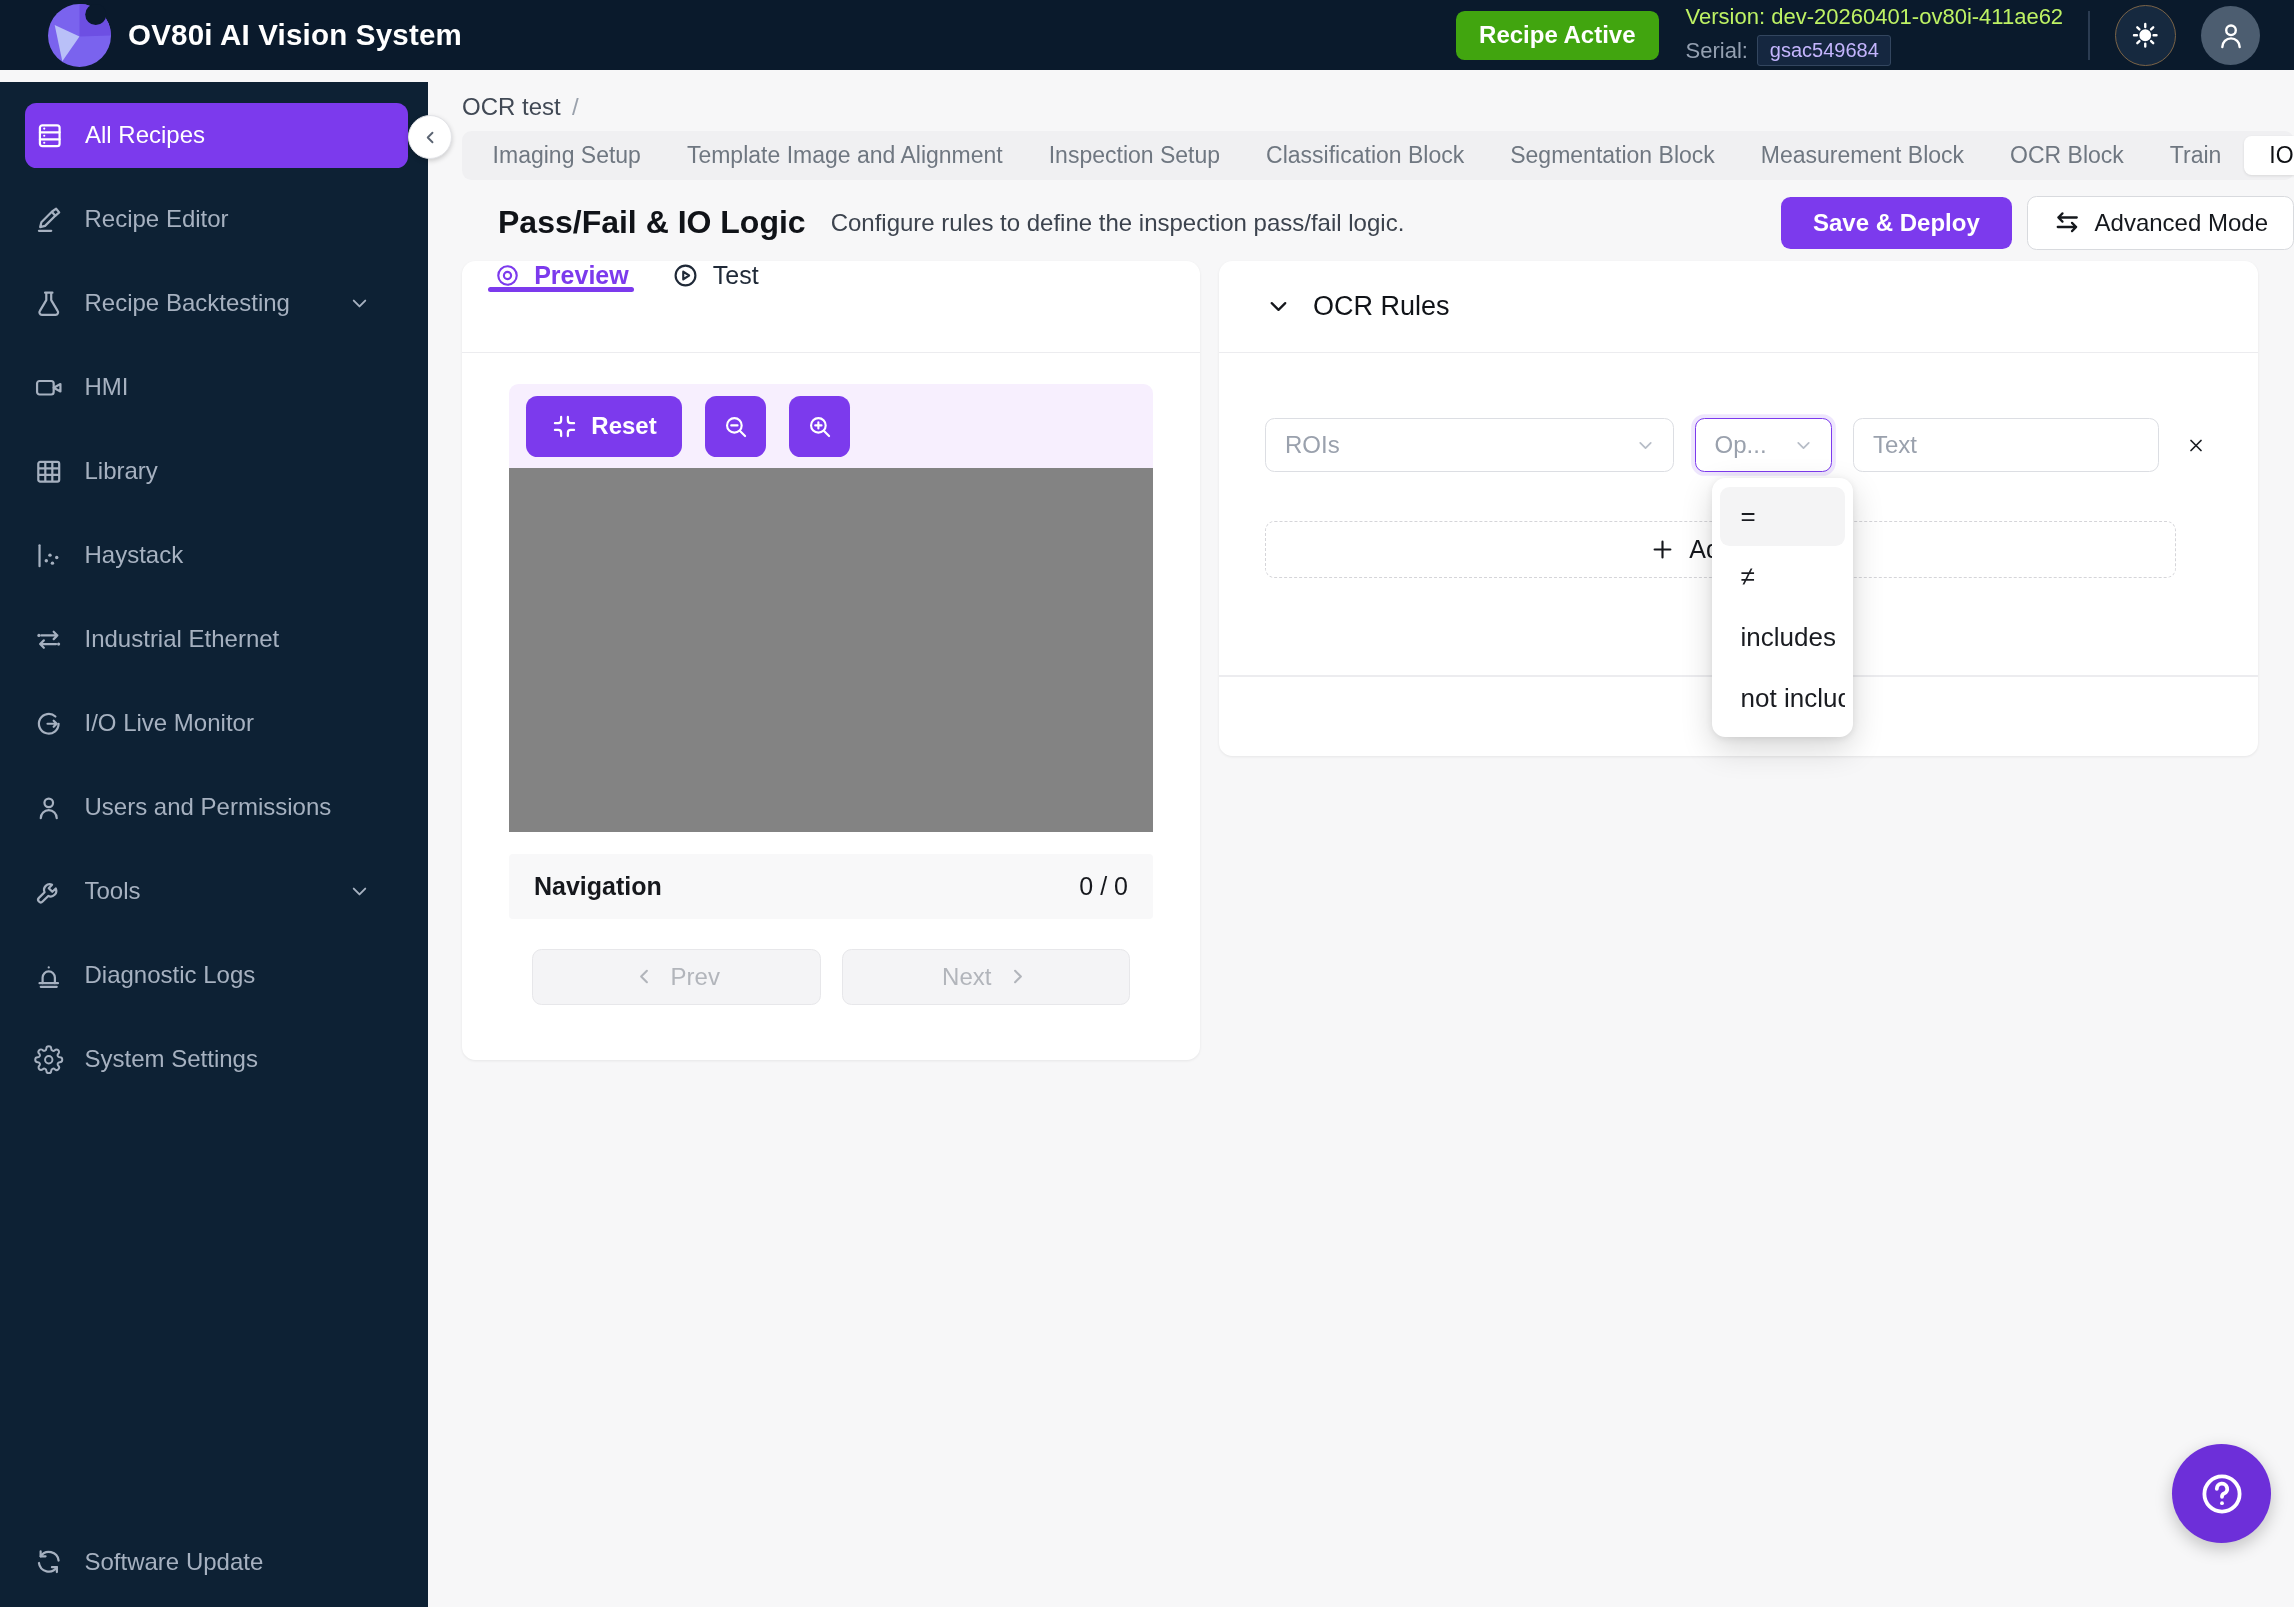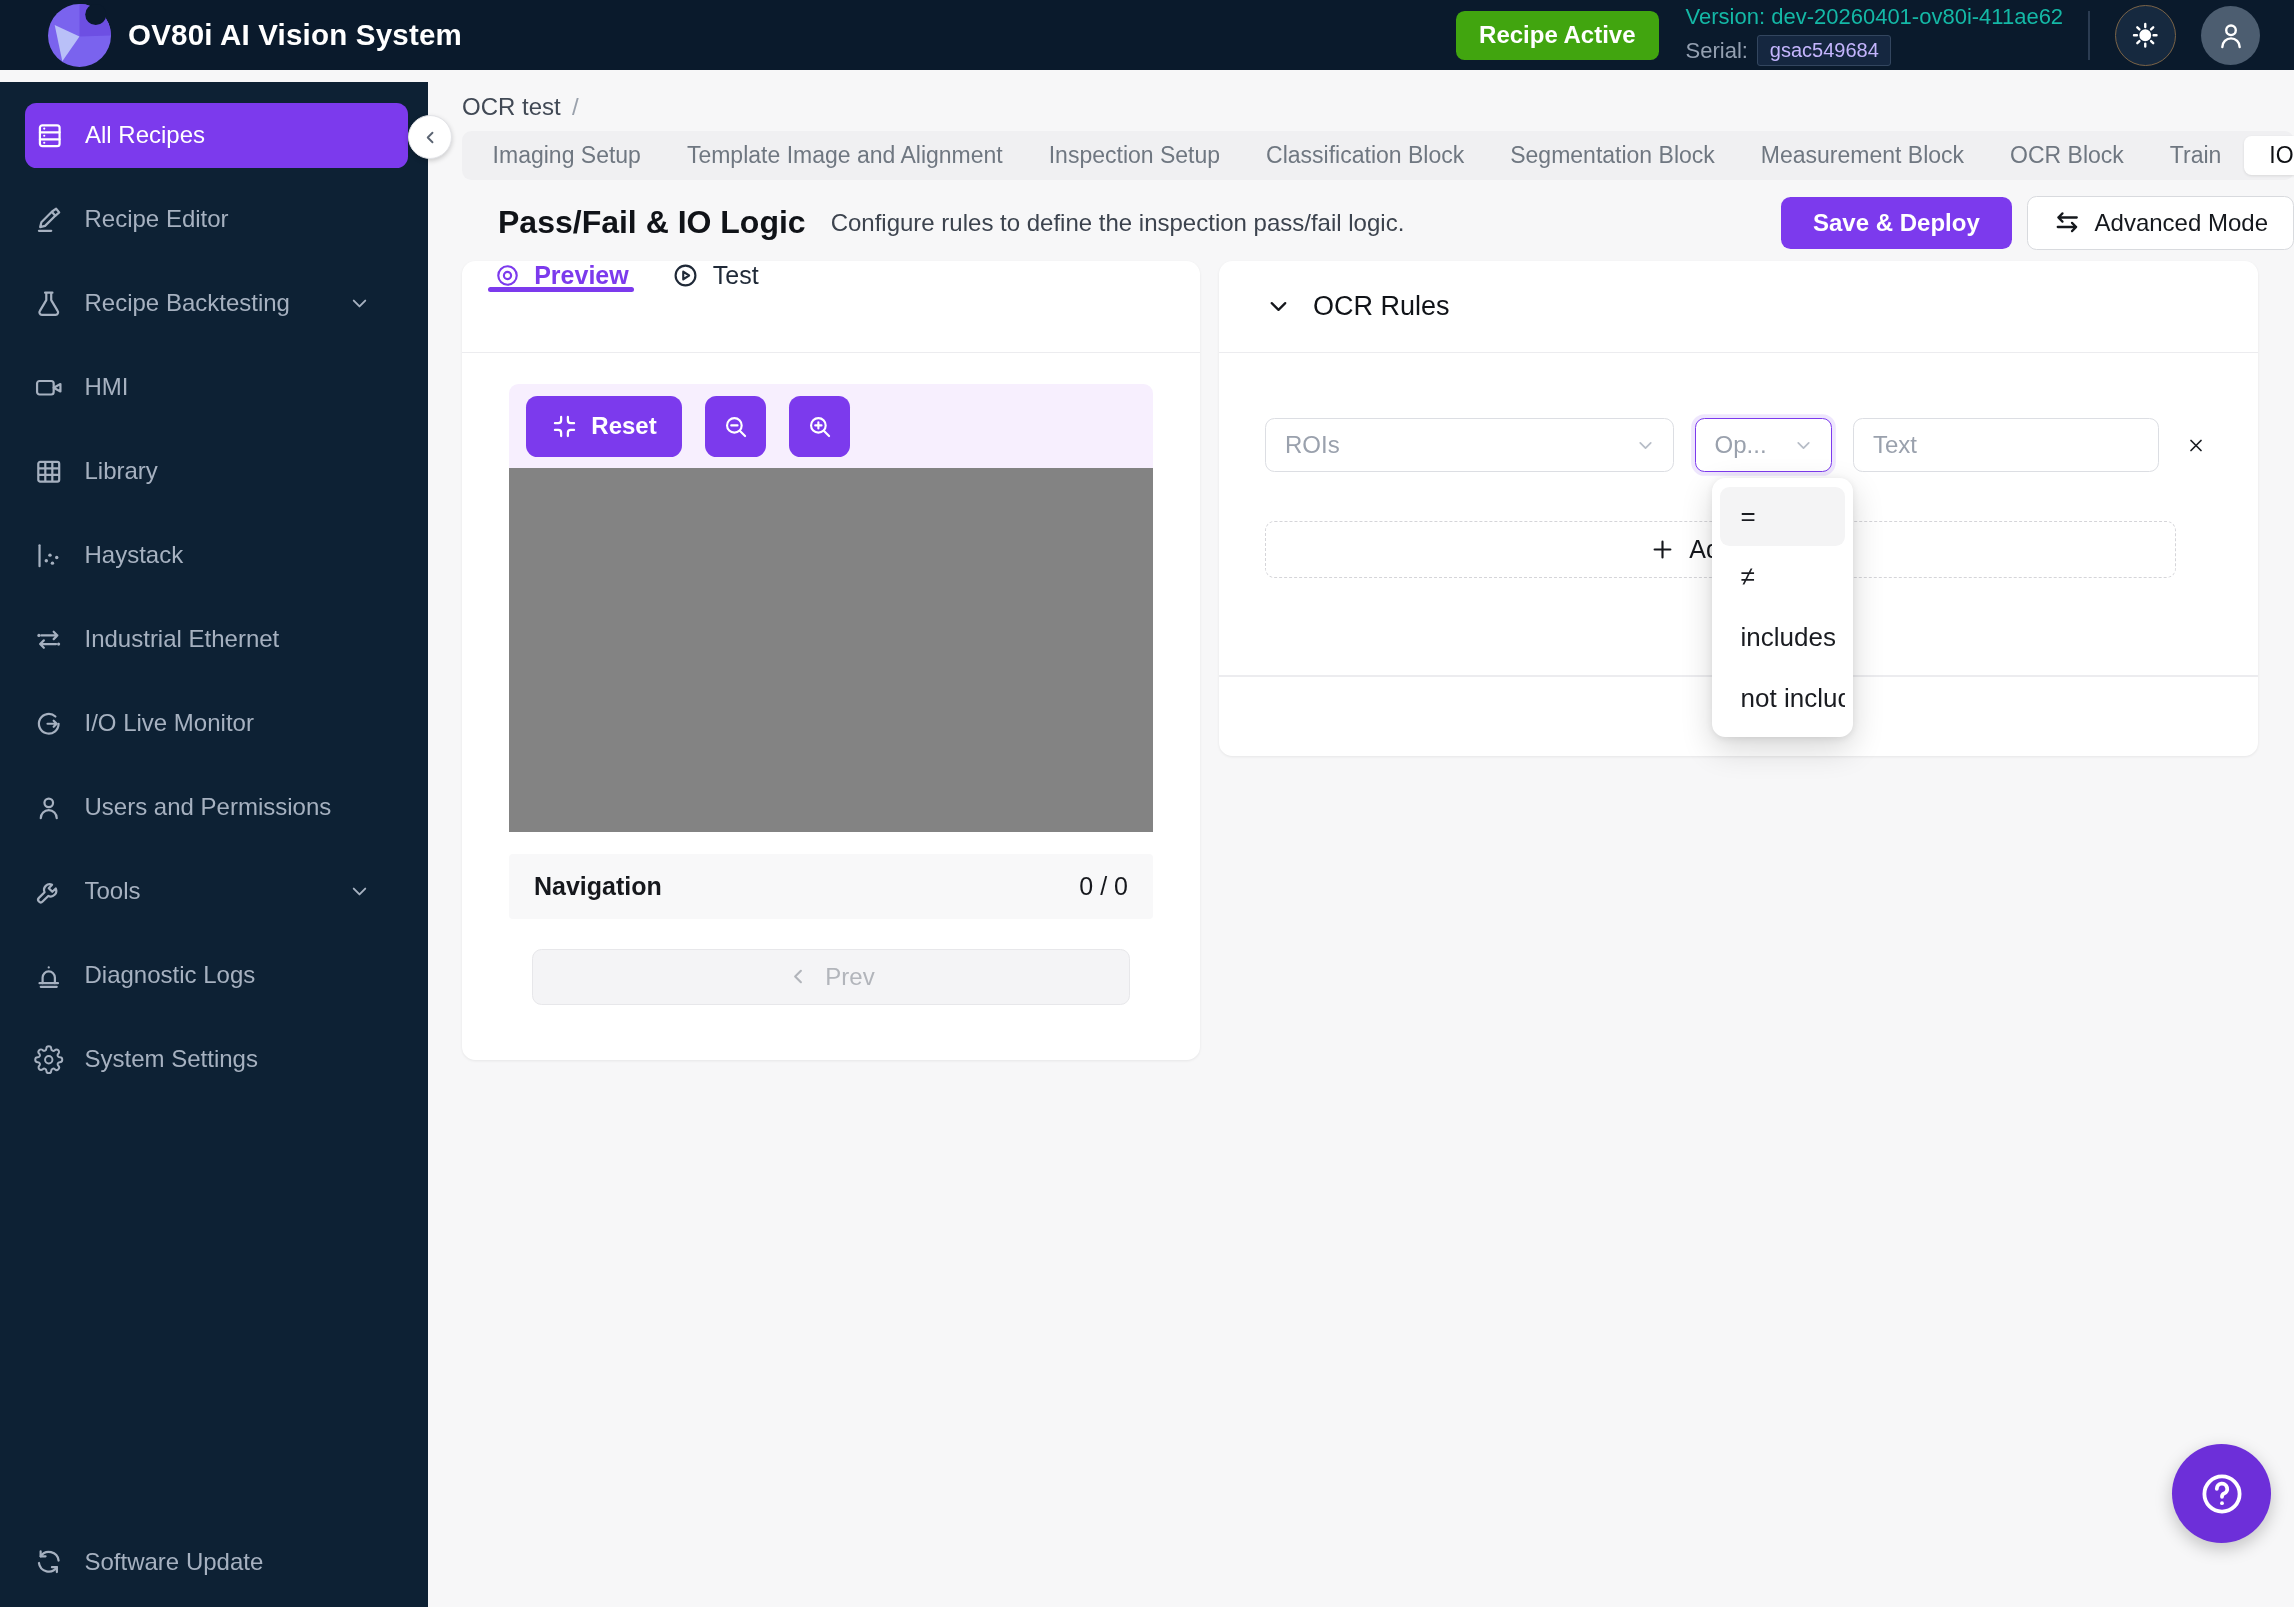--- a/index.html
+++ b/index.html
@@ -6,21 +6,21 @@
   body{font-family:"Liberation Sans",sans-serif;background:#e9e9ea;}
   .app{position:relative;width:2294px;height:1607px;background:#f7f7f8;overflow:hidden;}
 
   
   .header{position:absolute;left:0;top:0;width:2294px;height:70px;background:#0a1a2c;display:flex;align-items:center;padding:0 34px 0 48px;box-sizing:border-box;z-index:30;}
   .logo{width:63px;height:63px;flex:0 0 auto;}
   .app-title{color:#fff;font-size:29.5px;font-weight:700;margin-left:17px;letter-spacing:0.2px;}
   .header-right{margin-left:auto;display:flex;align-items:center;}
   .badge-active{background:#41a50f;color:#fff;font-size:24px;font-weight:600;padding:10.5px 23px;border-radius:8.6px;}
   .ver-block{margin-left:27px;display:flex;flex-direction:column;gap:5.7px;}
-  .ver-line{color:#14b8a6;font-size:22px;}
+  .ver-line{color:#bef264;font-size:22px;}
   .ser-line{color:#94a0b1;font-size:22px;display:flex;align-items:center;gap:9.5px;}
   .serial-chip{background:#152740;border:1.9px solid #33465f;border-radius:3px;color:#c4b5fd;font-size:20px;padding:2.9px 11.4px;}
   .hdr-divider{width:1.9px;height:49px;background:#2b3c52;margin:0 25px;}
   .icon-circle{width:59px;height:59px;border-radius:50%;display:flex;align-items:center;justify-content:center;}
   .theme-btn{background:#16293f;border:1.9px solid #7a6347;color:#fff;}
   .avatar-btn{background:#4c5d70;color:#fff;margin-left:25px;}
 
   
   .sidebar{position:absolute;left:0;top:82px;width:428px;height:1526px;background:#0d2134;display:flex;flex-direction:column;padding-top:11.4px;box-sizing:border-box;z-index:20;}
   .nav-item{height:84px;display:flex;align-items:center;gap:21px;color:#a6b1c0;font-size:24px;padding-left:34px;cursor:default;}
@@ -328,20 +328,26 @@
             <span class="nav-label">Navigation</span>
             <span class="nav-count">0 / 0</span>
           </div>
           <div class="pagerow">
             <button class="btn btn-page">
               <svg viewBox="0 0 24 24" fill="none" stroke="currentColor" stroke-width="2.2" stroke-linecap="round" stroke-linejoin="round">
                   <path d="M14.5 6l-6 6 6 6"></path>
                 </svg>
               <span>Prev</span>
             </button>
+            <button class="btn btn-page">
+              <span>Next</span>
+              <svg viewBox="0 0 24 24" fill="none" stroke="currentColor" stroke-width="2.2" stroke-linecap="round" stroke-linejoin="round">
+                  <path d="M9.5 6l6 6-6 6"></path>
+                </svg>
+            </button>
           </div>
         </div>
       </section>
 
       <section class="card rules-card">
         <div class="rhead">
           <svg viewBox="0 0 24 24" fill="none" stroke="currentColor" stroke-width="2" stroke-linecap="round" stroke-linejoin="round">
               <path d="M6 9l6 6 6-6"></path>
             </svg>
           <span class="rtitle">OCR Rules</span>

